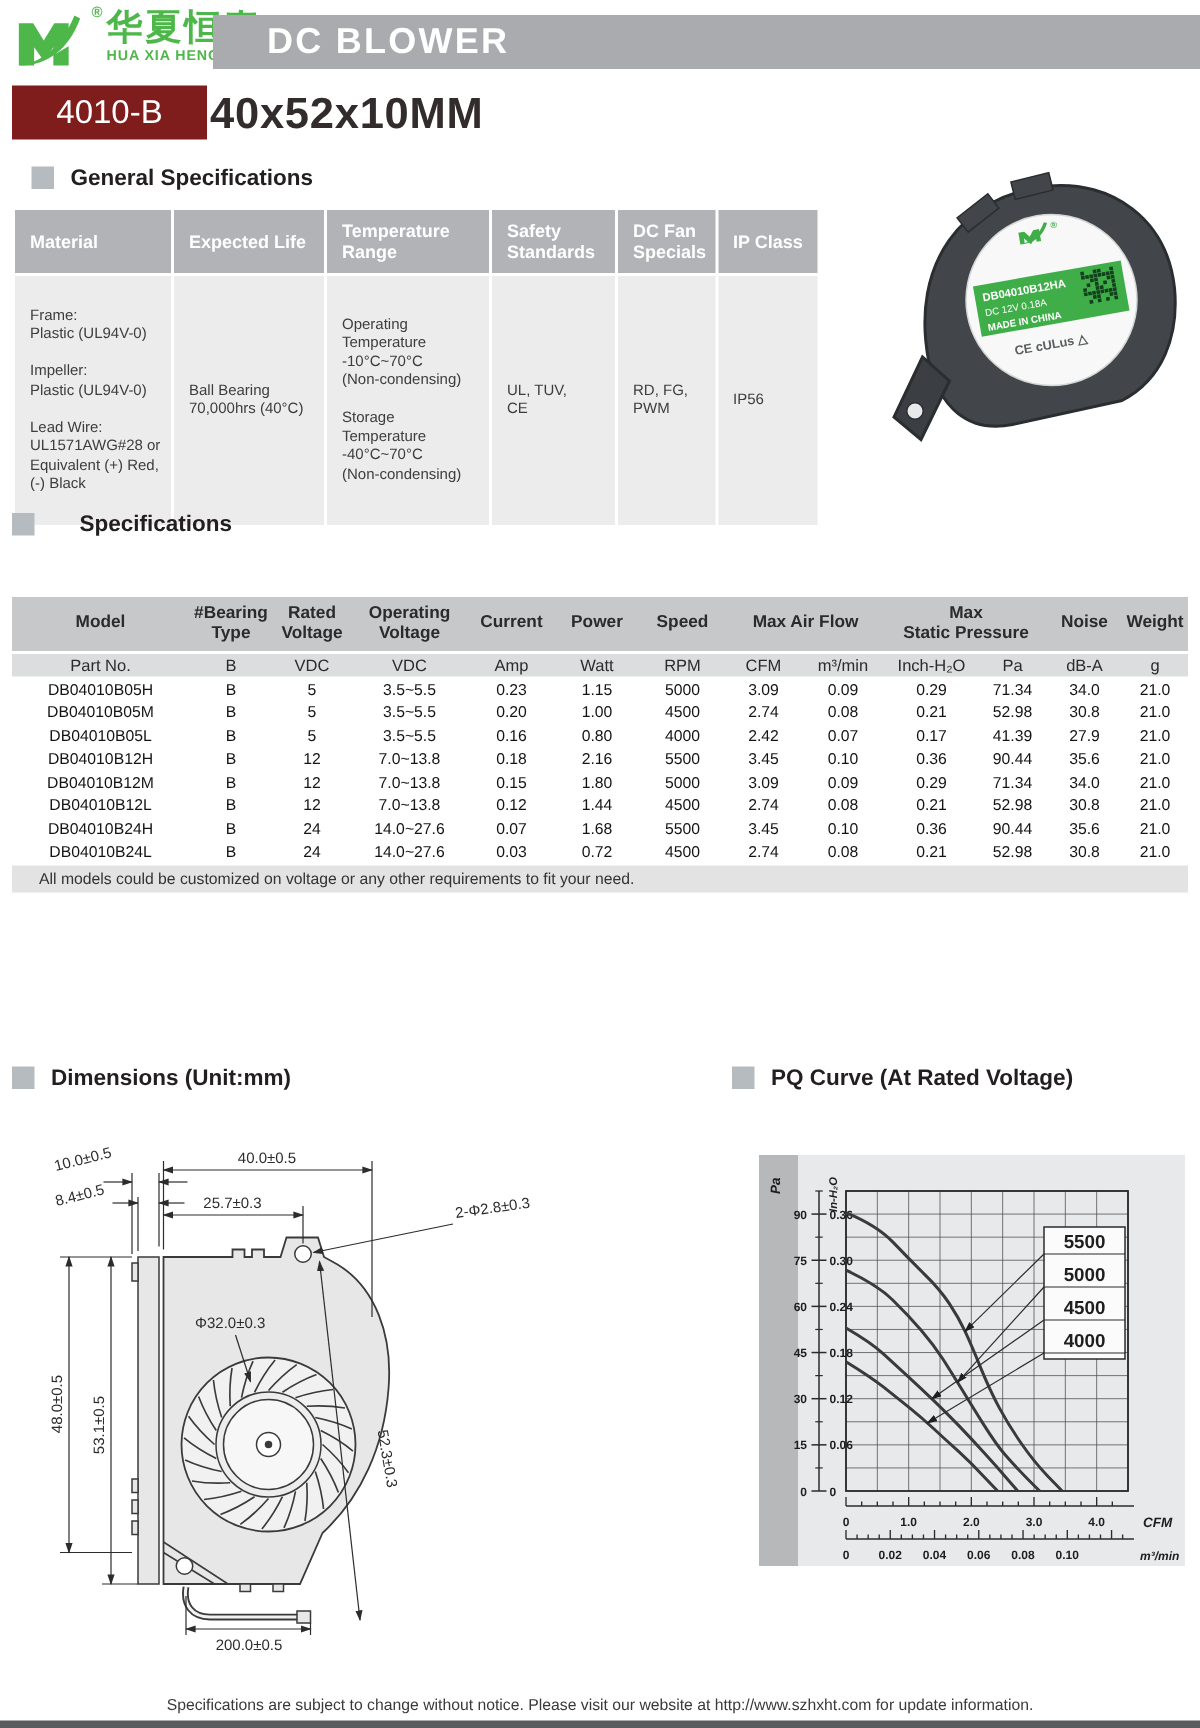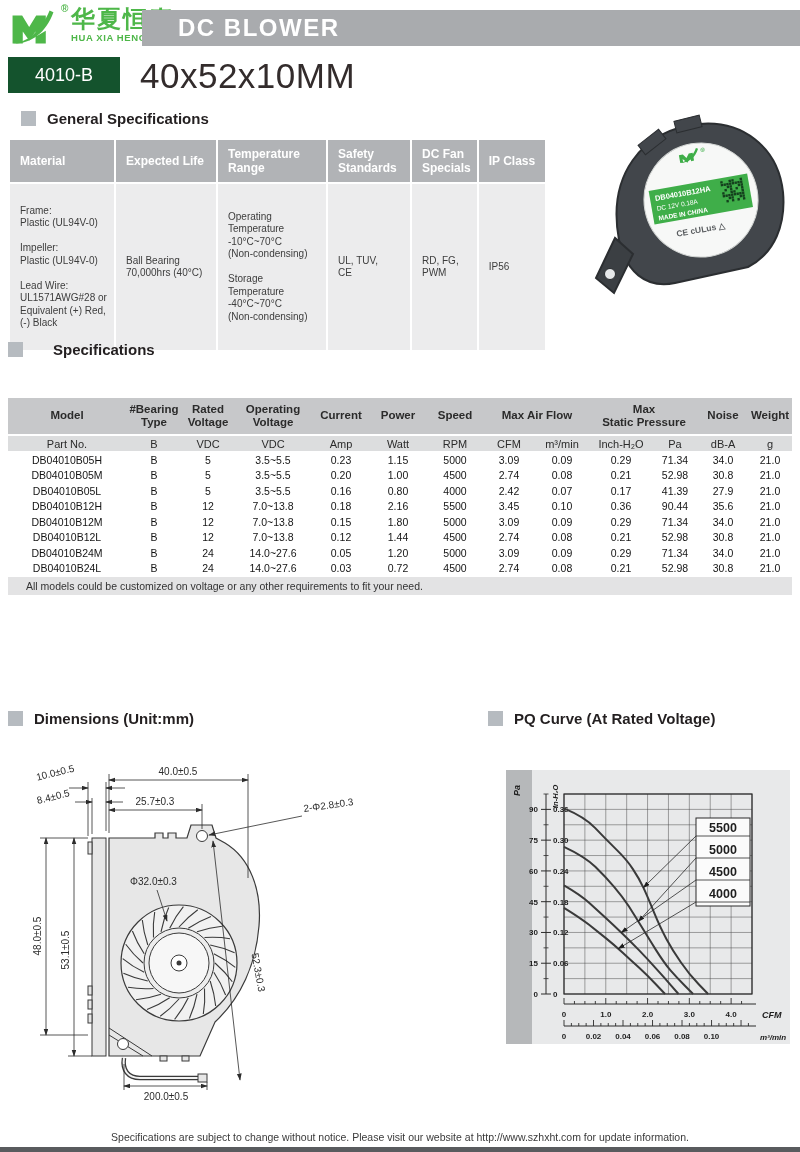--- a/index.html
+++ b/index.html
@@ -11,24 +11,24 @@
   .header-bar{position:absolute;left:142px;top:10px;width:658px;height:36px;background:#a9abae;
               display:flex;align-items:center;padding-left:36px;box-sizing:border-box;}
   .header-title{color:#fff;font-size:24px;font-weight:bold;letter-spacing:1.5px;}
   .brand{position:absolute;left:10px;top:5px;display:flex;align-items:flex-start;}
   .brand-text{margin-left:5px;position:relative;padding-left:10px;}
   .brand-reg{position:absolute;left:0;top:-2px;font-size:10px;color:#4eb749;font-weight:bold;}
   .brand-chinese{font-size:24px;font-weight:bold;color:#4eb749;line-height:27px;letter-spacing:2px;}
   .brand-english{font-size:9.5px;font-weight:bold;color:#4eb749;letter-spacing:.6px;}
 
   
-  .model-badge{position:absolute;left:8px;top:57px;width:112px;height:36px;background:#14532d;
-               color:#fff;font-size:18px;display:flex;align-items:center;justify-content:center;}
-  .model-size{position:absolute;left:140px;top:57px;height:36px;line-height:38px;font-size:35px;
-              color:#332c2c;font-weight:400;letter-spacing:.5px;}
+  .model-badge{position:absolute;left:8px;top:57px;width:130px;height:36px;background:#7f1d1d;
+               color:#fff;font-size:22px;display:flex;align-items:center;justify-content:center;}
+  .model-size{position:absolute;left:140px;top:57px;height:36px;line-height:38px;font-size:29px;
+              color:#332c2c;font-weight:700;letter-spacing:.5px;}
 
   
   .section{position:absolute;display:flex;align-items:center;gap:11px;}
   .section .bullet{width:15px;height:15px;background:#b6bbc0;}
   .section .stitle{font-size:15px;font-weight:bold;color:#231f20;}
 
   
   .gtable{position:absolute;left:8px;top:138px;border-collapse:separate;border-spacing:2px;table-layout:fixed;}
   .gtable th{background:#b1b3b6;color:#fff;font-size:12px;font-weight:bold;text-align:left;
              padding:4px 6px 4px 10px;height:34px;vertical-align:middle;line-height:14px;}
@@ -346,32 +346,32 @@
           <td>1.44</td>
           <td>4500</td>
           <td>2.74</td>
           <td>0.08</td>
           <td>0.21</td>
           <td>52.98</td>
           <td>30.8</td>
           <td>21.0</td>
         </tr>
         <tr>
-          <td>DB04010B24M</td>
+          <td>DB04010B24H</td>
           <td>B</td>
           <td>24</td>
           <td>14.0~27.6</td>
-          <td>0.05</td>
-          <td>1.20</td>
-          <td>5000</td>
-          <td>3.09</td>
-          <td>0.09</td>
-          <td>0.29</td>
-          <td>71.34</td>
-          <td>34.0</td>
+          <td>0.07</td>
+          <td>1.68</td>
+          <td>5500</td>
+          <td>3.45</td>
+          <td>0.10</td>
+          <td>0.36</td>
+          <td>90.44</td>
+          <td>35.6</td>
           <td>21.0</td>
         </tr>
         <tr>
           <td>DB04010B24L</td>
           <td>B</td>
           <td>24</td>
           <td>14.0~27.6</td>
           <td>0.03</td>
           <td>0.72</td>
           <td>4500</td>

